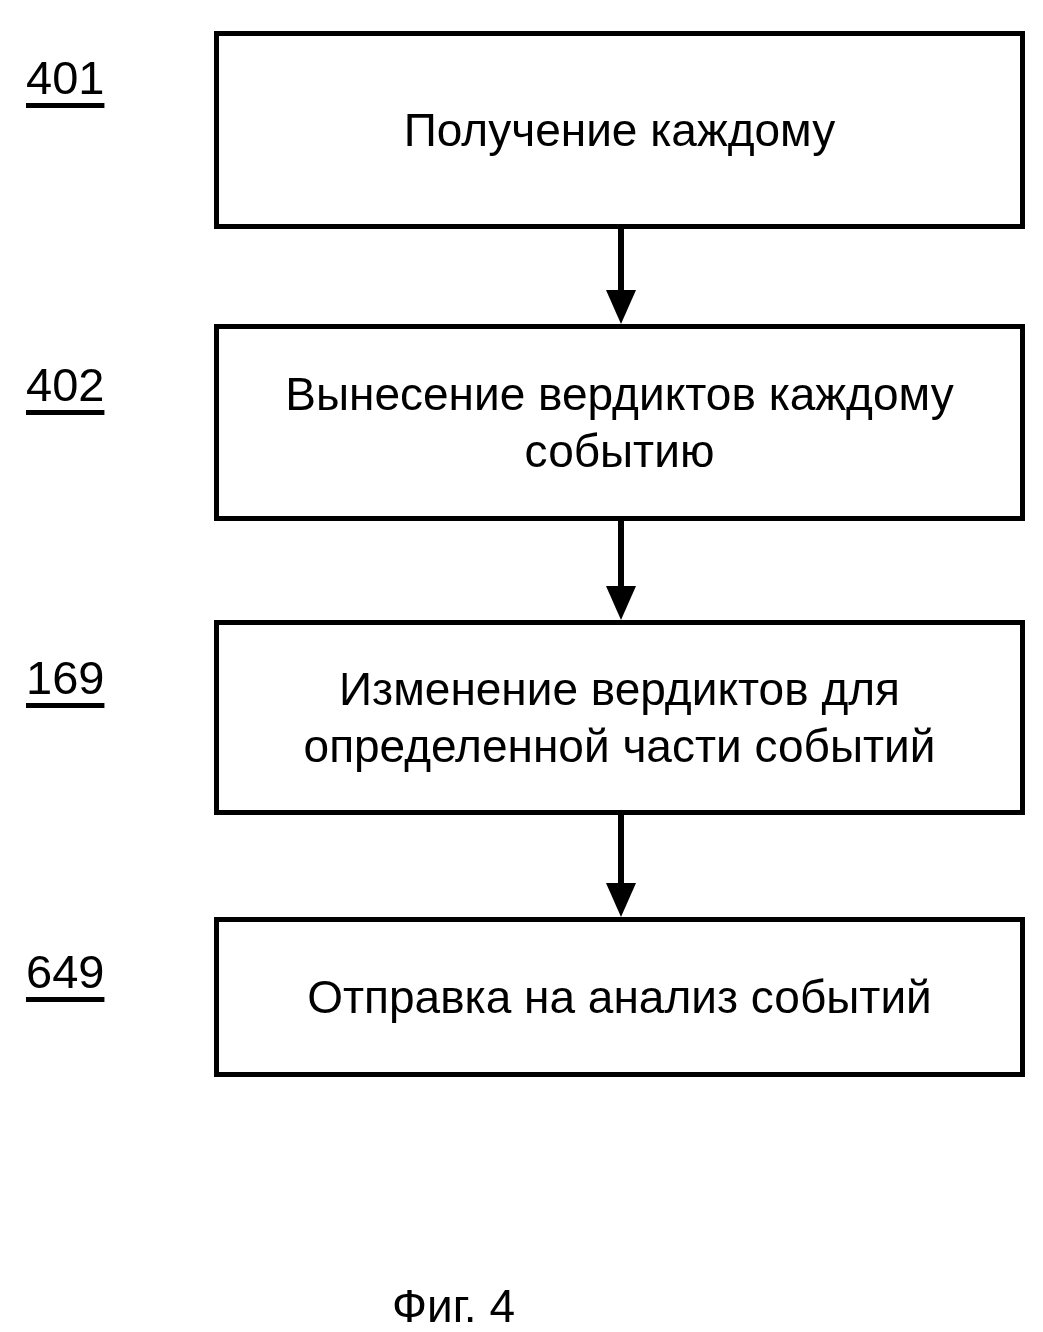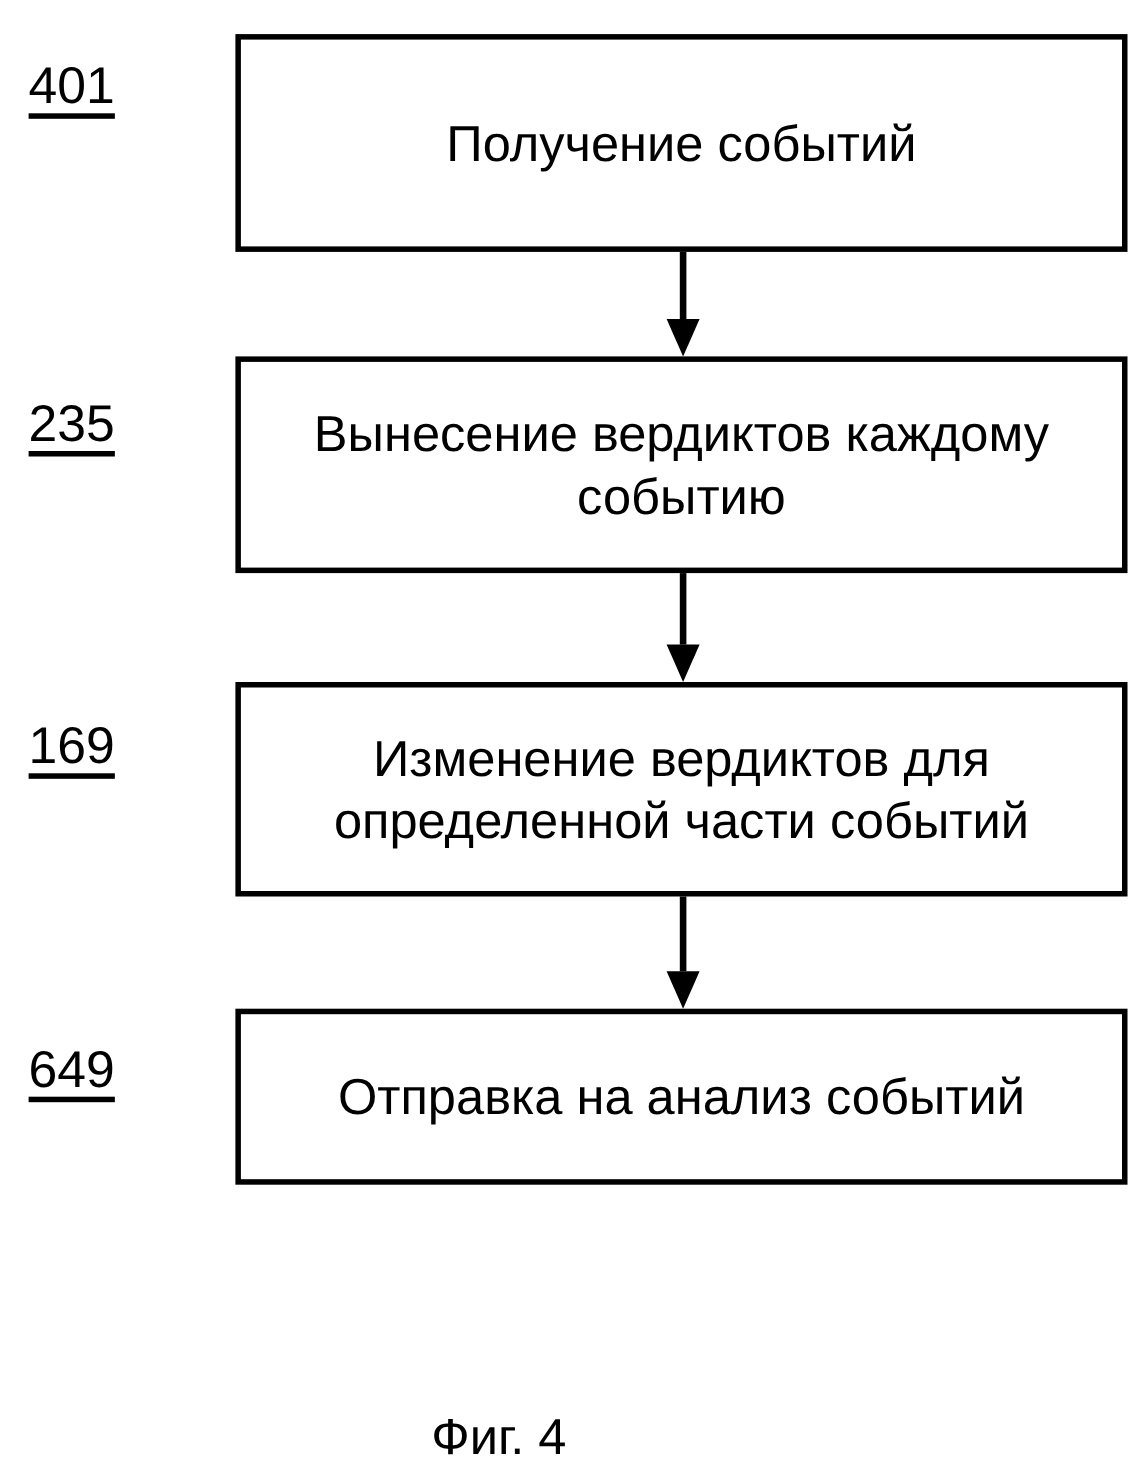--- a/index.html
+++ b/index.html
@@ -89,29 +89,29 @@
     color: #000000;
   }
 </style>
 </head>
 <body>
 
 <div id="figure">
 
   <div class="ref-label" style="left:26px; top:36px;">401</div>
   <div class="proc-box" style="top:31px; height:198px;">
-    <span class="proc-text">Получение событий</span>
+    <span class="proc-text">Получение каждому</span>
   </div>
 
   <div class="connector" style="top:229px; height:95px;">
     <div class="stem" style="height:61px;"></div>
     <div class="head" style="top:61px;"></div>
   </div>
 
-  <div class="ref-label" style="left:26px; top:343px;">235</div>
+  <div class="ref-label" style="left:26px; top:343px;">402</div>
   <div class="proc-box" style="top:324px; height:197px;text-align:center;">
     <span class="proc-text">Вынесение вердиктов каждому
 событию</span>
   </div>
 
   <div class="connector" style="top:521px; height:99px;">
     <div class="stem" style="height:65px;"></div>
     <div class="head" style="top:65px;"></div>
   </div>
 

